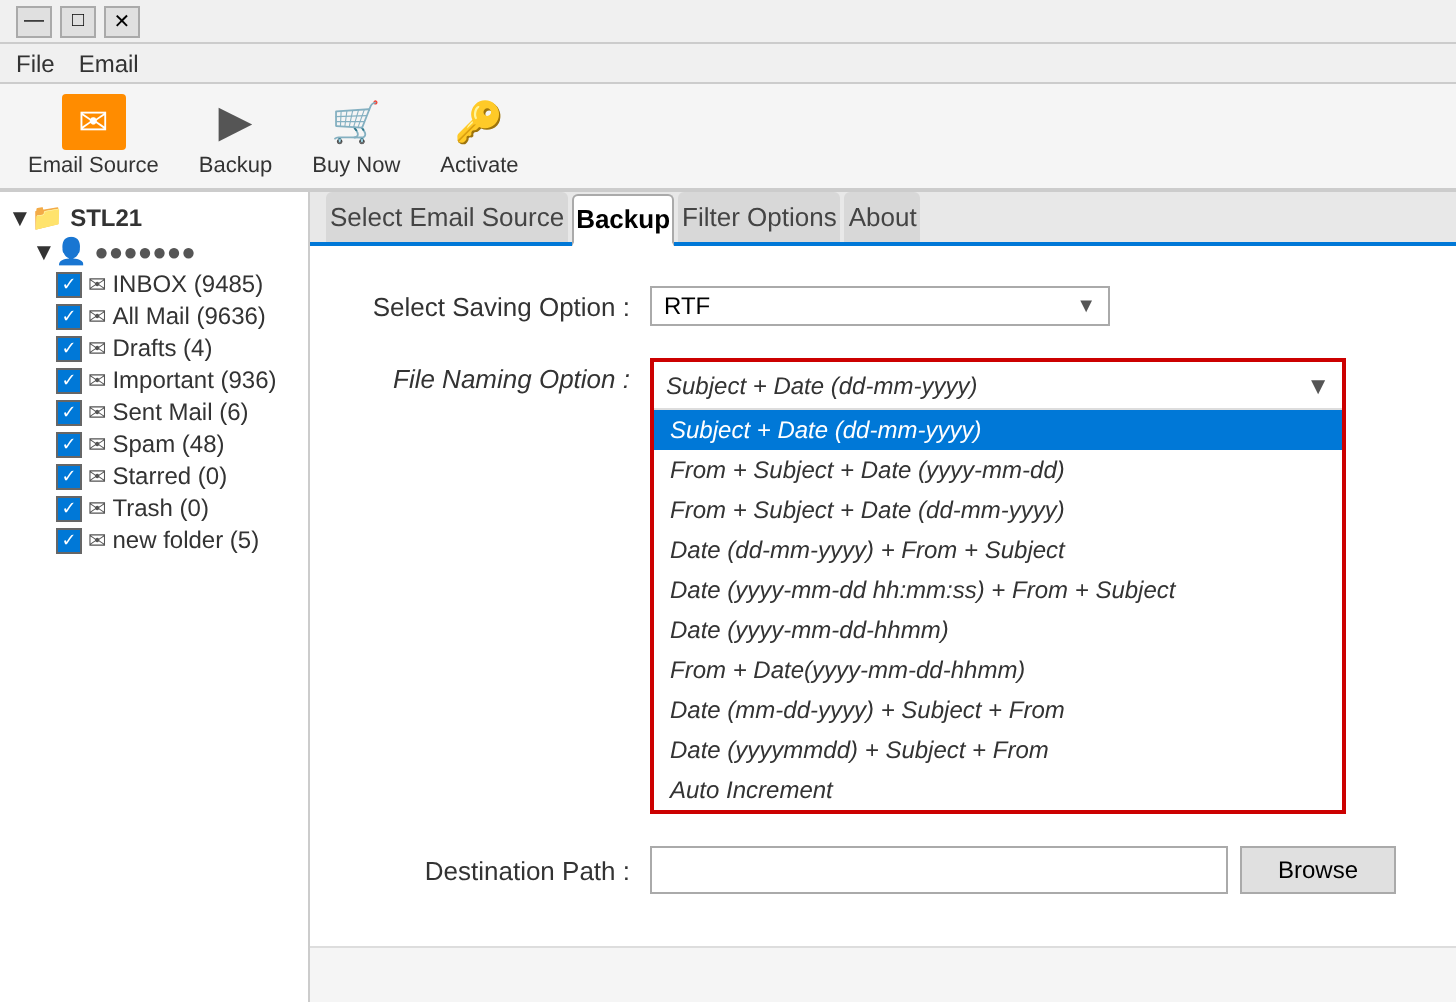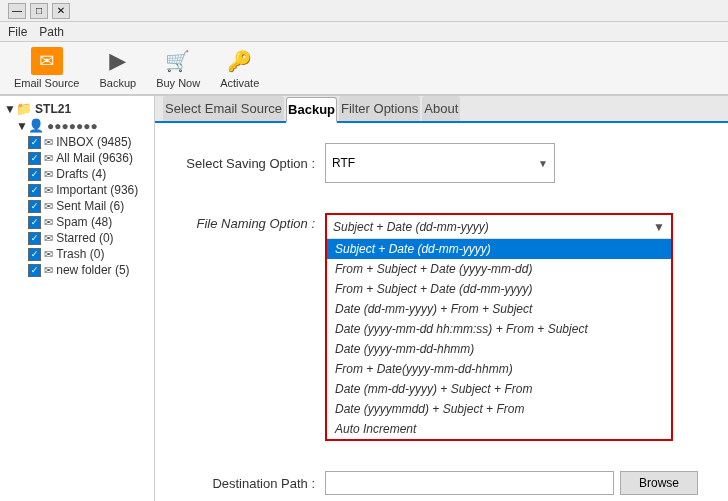--- a/index.html
+++ b/index.html
@@ -147,38 +147,38 @@
     .tab:not(.active) { background: #d8d8d8; color: #444; }
 
     
     .form-area {
       padding: 20px 30px 10px 10px;
       flex: 1;
     }
     .form-row {
       display: flex;
       align-items: center;
-      margin-bottom: 30px;
+      margin-bottom: 16px;
     }
     .form-label {
       width: 160px;
       text-align: right;
       padding-right: 10px;
       font-size: 13px;
       color: #333;
     }
     .form-control-area {
       flex: 1;
       position: relative;
     }
 
     
     .select-box {
       width: 230px;
-      height: 40px;
+      height: 20px;
       border: 1px solid #aaa;
       background: white;
       padding: 2px 6px;
       font-size: 12px;
       display: flex; align-items: center; justify-content: space-between;
       cursor: pointer;
       position: relative;
     }
     .select-arrow { font-size: 10px; color: #555; }
 
@@ -248,21 +248,21 @@
 <div class="title-bar">
   <div class="window-controls">
     <button class="window-btn">—</button>
     <button class="window-btn">□</button>
     <button class="window-btn">✕</button>
   </div>
 </div>
 
 <div class="menu-bar">
   <span class="menu-item">File</span>
-  <span class="menu-item">Path</span>
+  <span class="menu-item">Email</span>
 </div>
 
 <div class="toolbar">
   <button class="toolbar-btn">
     <div class="icon-box">
       <div class="email-source-icon">✉</div>
     </div>
     <span class="btn-label">Email Source</span>
   </button>
   <button class="toolbar-btn">

